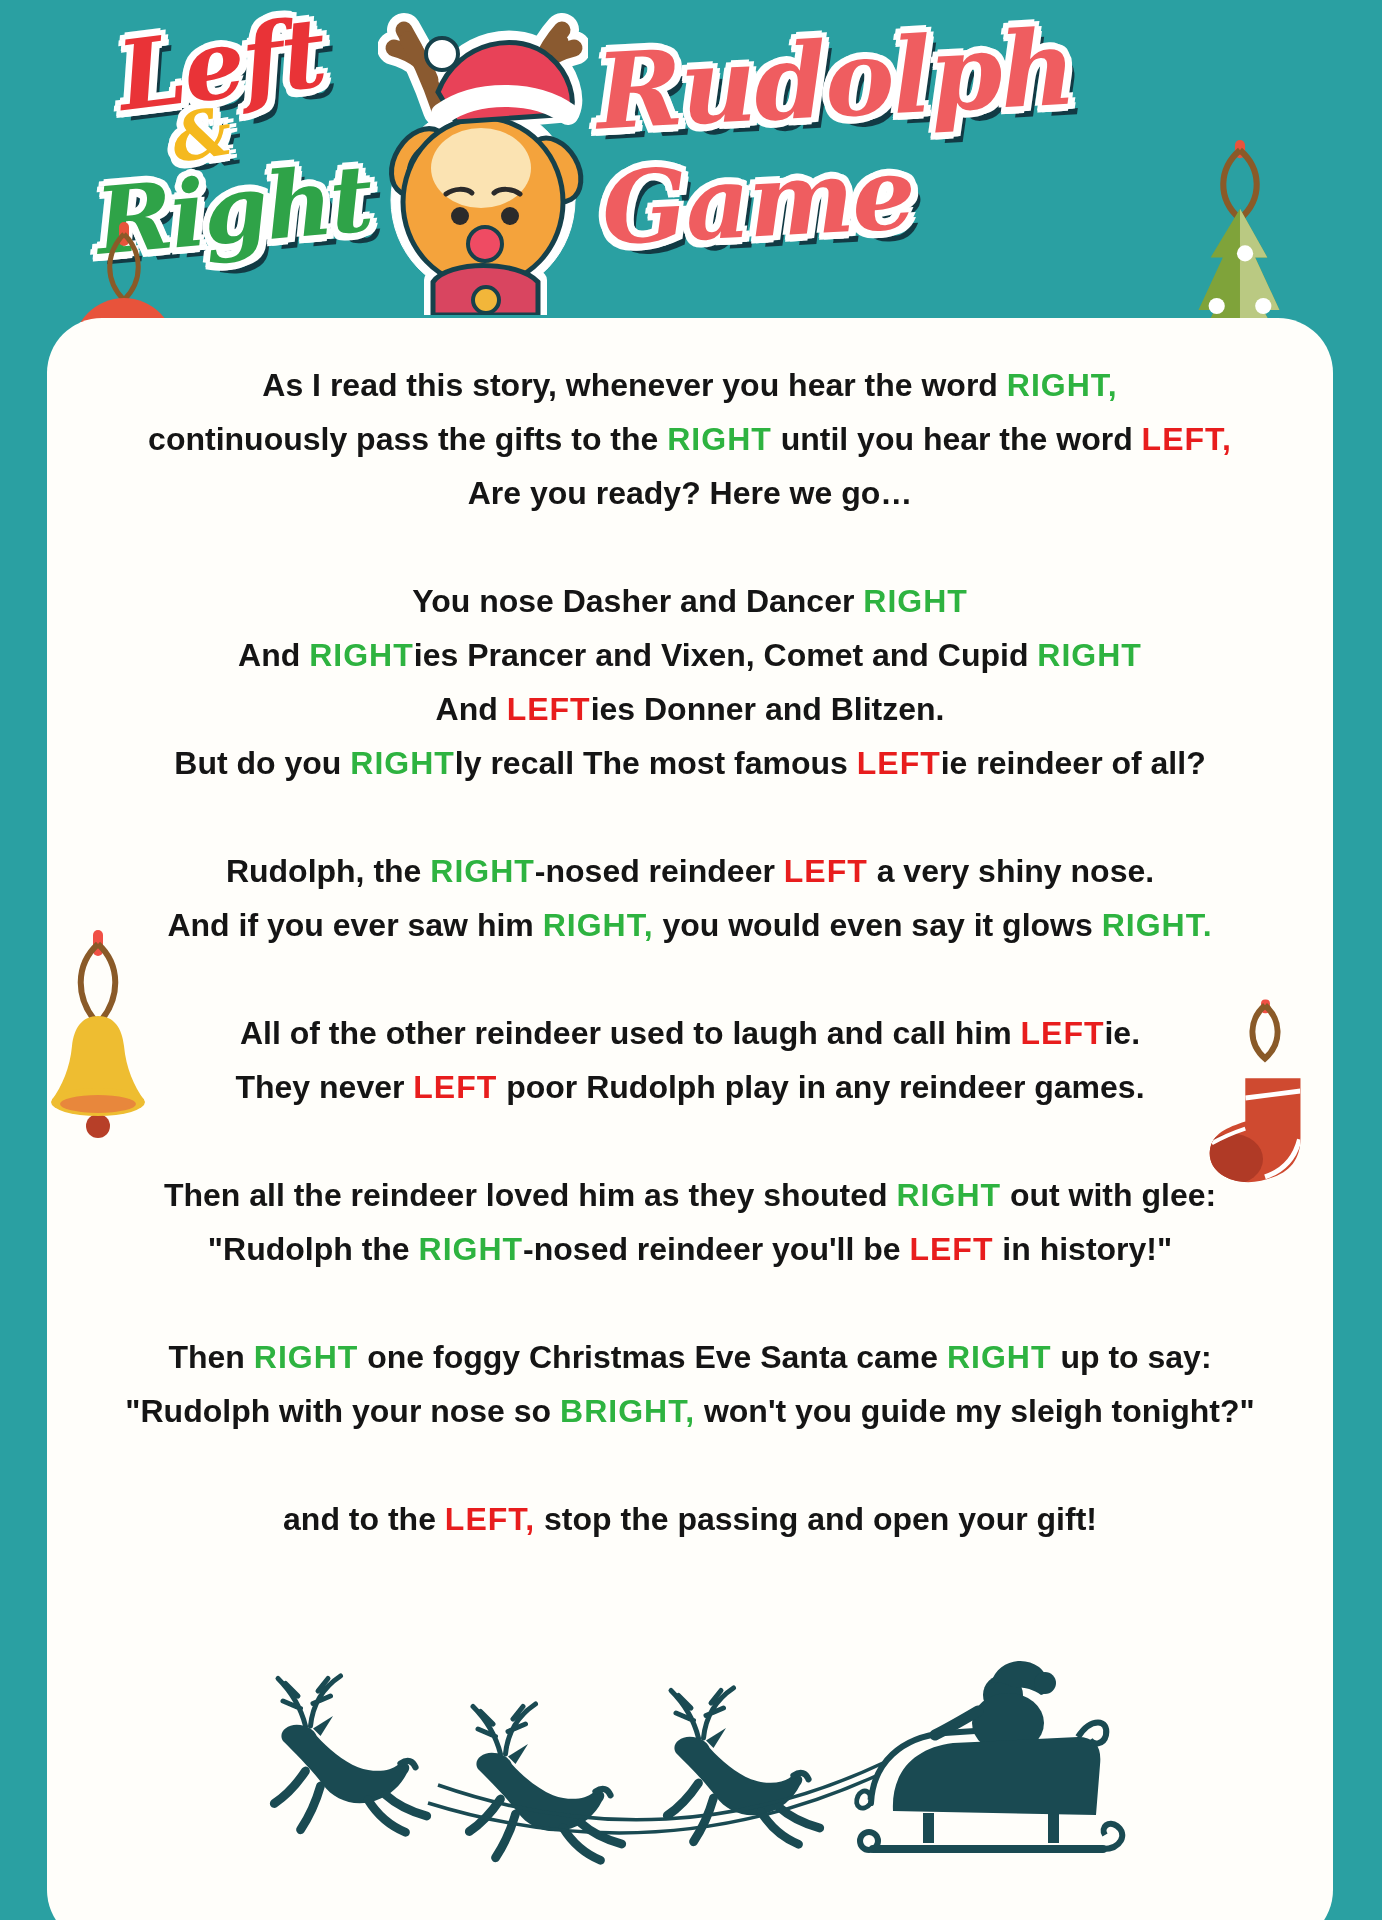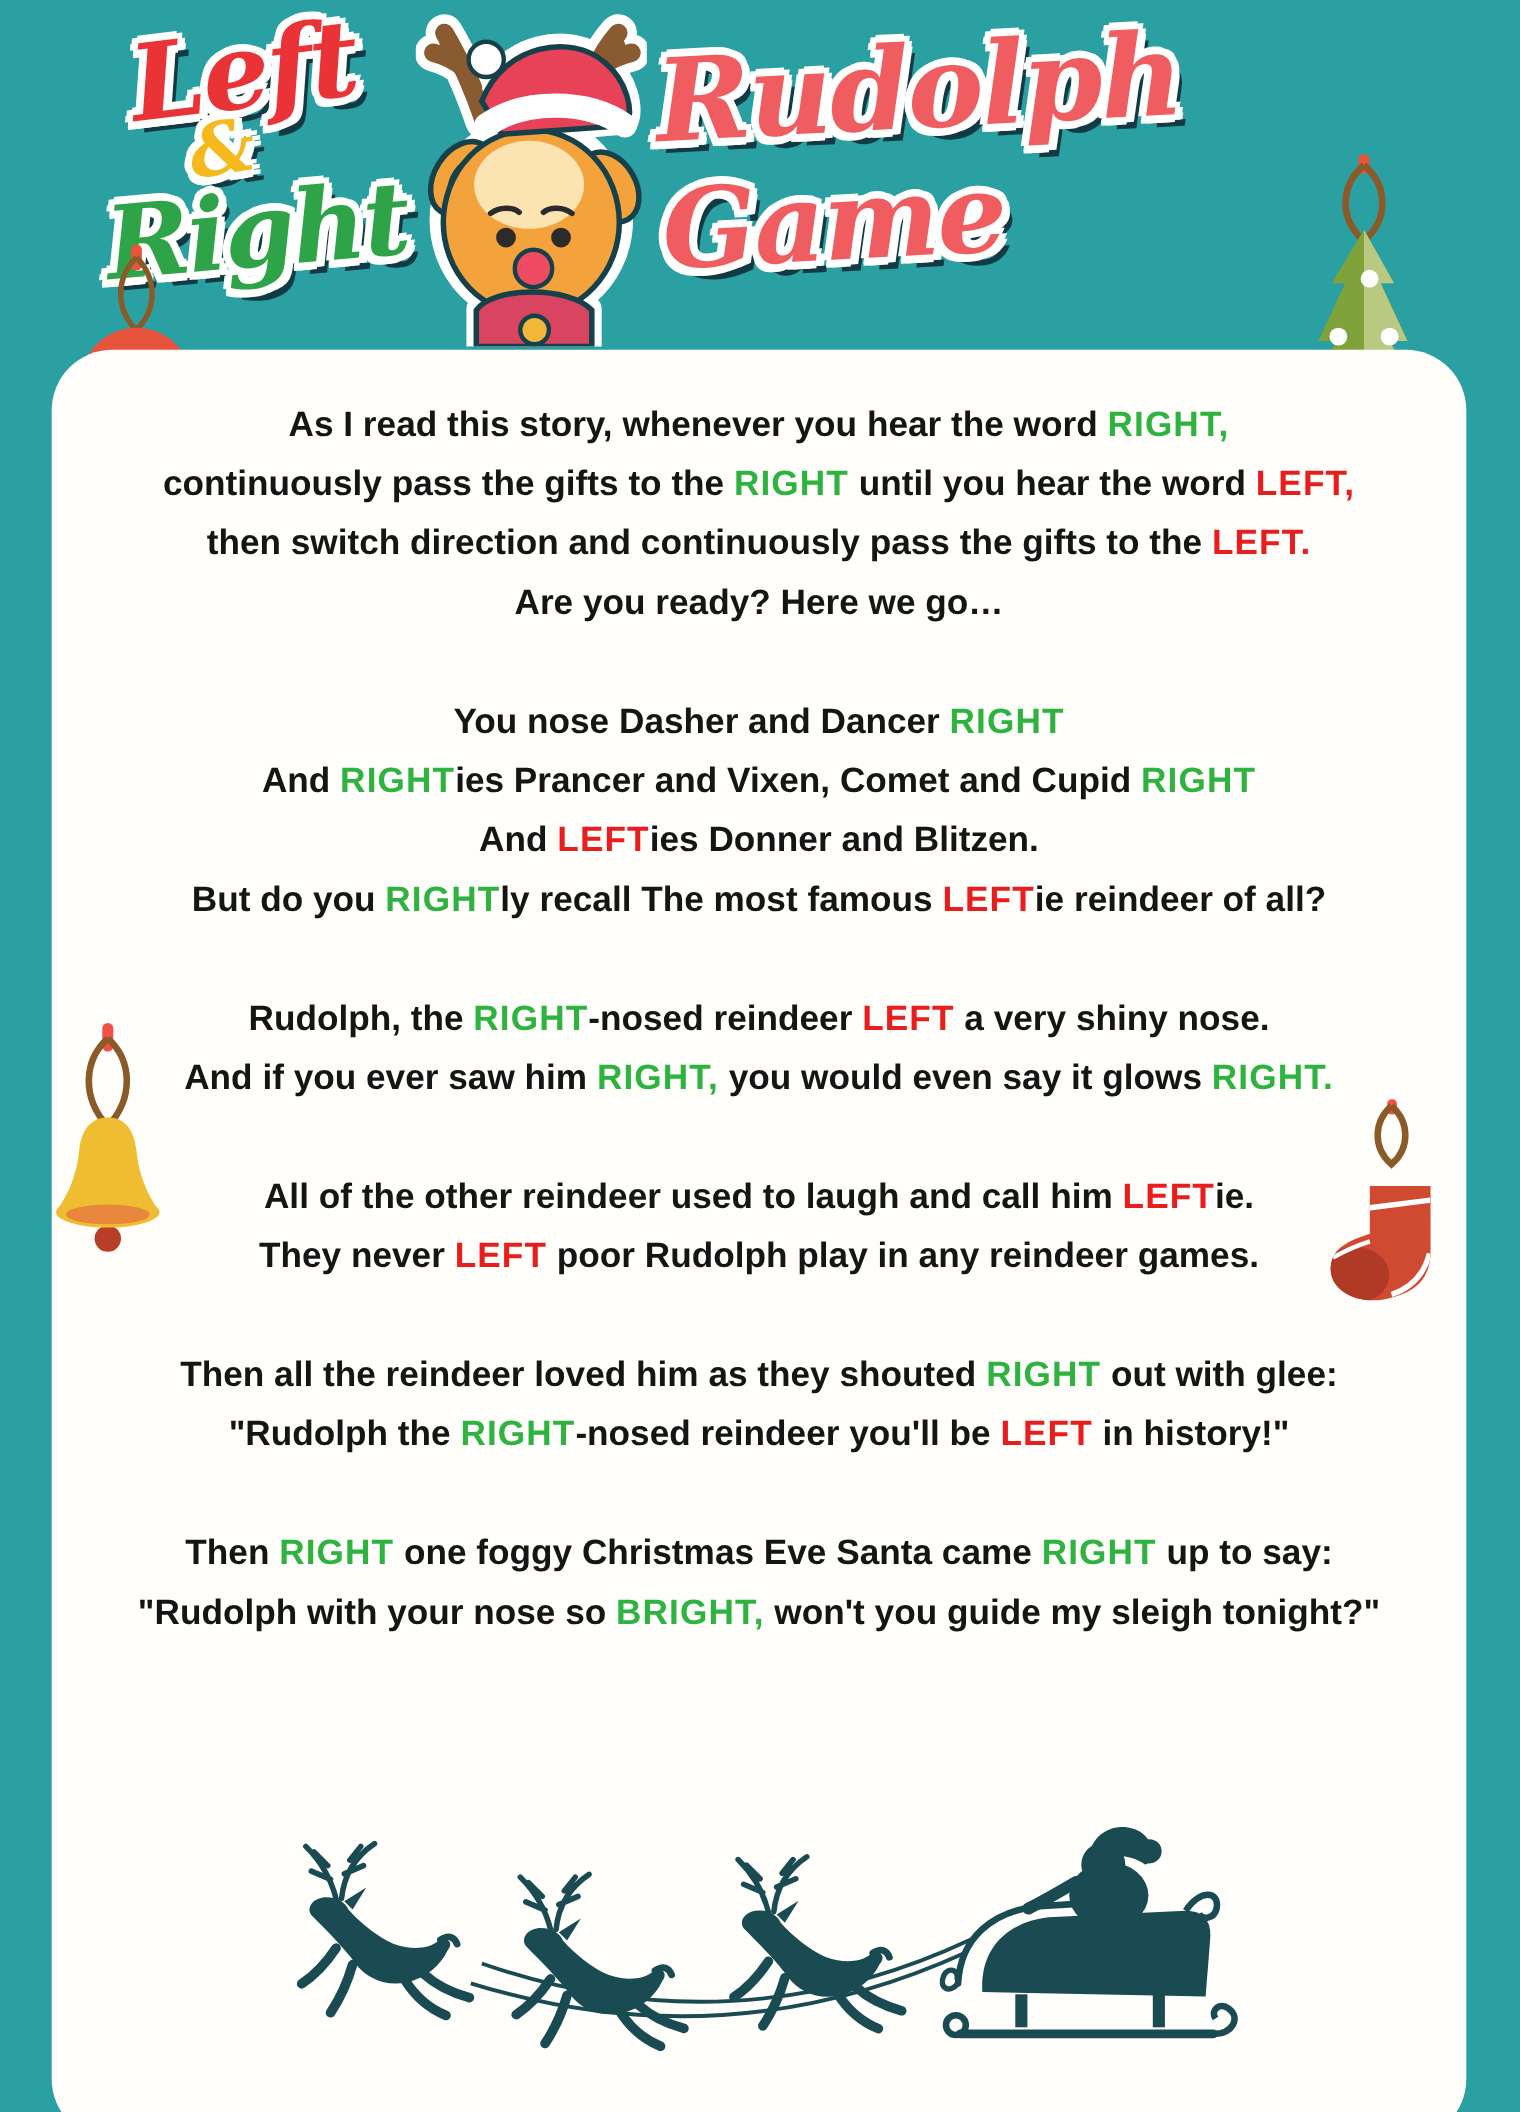--- a/index.html
+++ b/index.html
@@ -151,21 +151,20 @@
       <circle cx="54" cy="127" r="8"></circle>
       <circle cx="80" cy="127" r="8"></circle>
   </g>
 </svg>
 
 <div class="card">
   <div class="story">
       <div class="para">
         <div class="line"><span>As I read this story, whenever you hear the word </span><span class="hl" style="color: rgb(46, 179, 64);">RIGHT,</span></div>
         <div class="line"><span>continuously pass the gifts to the </span><span class="hl" style="color: rgb(46, 179, 64);">RIGHT</span><span> until you hear the word </span><span class="hl" style="color: rgb(232, 29, 29);">LEFT,</span></div>
-        <div class="line"><span>then switch direction and continuously pass the gifts to the </span><span class="hl" style="color: rgb(232, 29, 29);">LEFT.</span></div>
         <div class="line"><span>Are you ready? Here we go…</span></div>
       </div>
       <div class="para">
         <div class="line"><span>You nose Dasher and Dancer </span><span class="hl" style="color: rgb(46, 179, 64);">RIGHT</span></div>
         <div class="line"><span>And </span><span class="hl" style="color: rgb(46, 179, 64);">RIGHT</span><span>ies Prancer and Vixen, Comet and Cupid </span><span class="hl" style="color: rgb(46, 179, 64);">RIGHT</span></div>
         <div class="line"><span>And </span><span class="hl" style="color: rgb(232, 29, 29);">LEFT</span><span>ies Donner and Blitzen.</span></div>
         <div class="line"><span>But do you </span><span class="hl" style="color: rgb(46, 179, 64);">RIGHT</span><span>ly recall The most famous </span><span class="hl" style="color: rgb(232, 29, 29);">LEFT</span><span>ie reindeer of all?</span></div>
       </div>
       <div class="para">
         <div class="line"><span>Rudolph, the </span><span class="hl" style="color: rgb(46, 179, 64);">RIGHT</span><span>-nosed reindeer </span><span class="hl" style="color: rgb(232, 29, 29);">LEFT</span><span> a very shiny nose.</span></div>
@@ -177,20 +176,21 @@
       </div>
       <div class="para">
         <div class="line"><span>Then all the reindeer loved him as they shouted </span><span class="hl" style="color: rgb(46, 179, 64);">RIGHT</span><span> out with glee:</span></div>
         <div class="line"><span>"Rudolph the </span><span class="hl" style="color: rgb(46, 179, 64);">RIGHT</span><span>-nosed reindeer you'll be </span><span class="hl" style="color: rgb(232, 29, 29);">LEFT</span><span> in history!"</span></div>
       </div>
       <div class="para">
         <div class="line"><span>Then </span><span class="hl" style="color: rgb(46, 179, 64);">RIGHT</span><span> one foggy Christmas Eve Santa came </span><span class="hl" style="color: rgb(46, 179, 64);">RIGHT</span><span> up to say:</span></div>
         <div class="line"><span>"Rudolph with your nose so </span><span class="hl" style="color: rgb(46, 179, 64);">BRIGHT,</span><span> won't you guide my sleigh tonight?"</span></div>
       </div>
       <div class="para">
+        <div class="line"><span>and to the </span><span class="hl" style="color: rgb(232, 29, 29);">LEFT,</span><span> stop the passing and open your gift!</span></div>
       </div>
     </div>
 </div>
 
 <svg class="deco deco-bell" viewBox="0 0 112 225">
   <rect x="51" y="0" width="10" height="26" rx="5" fill="#f05045"></rect>
   <path d="M56,14 C34,34 32,68 56,94 C80,68 78,34 56,14" stroke="#8a5a28" stroke-width="6" fill="none"></path>
   <circle cx="56" cy="196" r="12" fill="#b73f28"></circle>
   <path d="M56,86 C40,86 32,98 30,116 C28,138 20,156 10,170 L102,170 C92,156 84,138 82,116 C80,98 72,86 56,86 Z" fill="#eebd31"></path>
   <ellipse cx="56" cy="172" rx="47" ry="14" fill="#eebd31"></ellipse>

